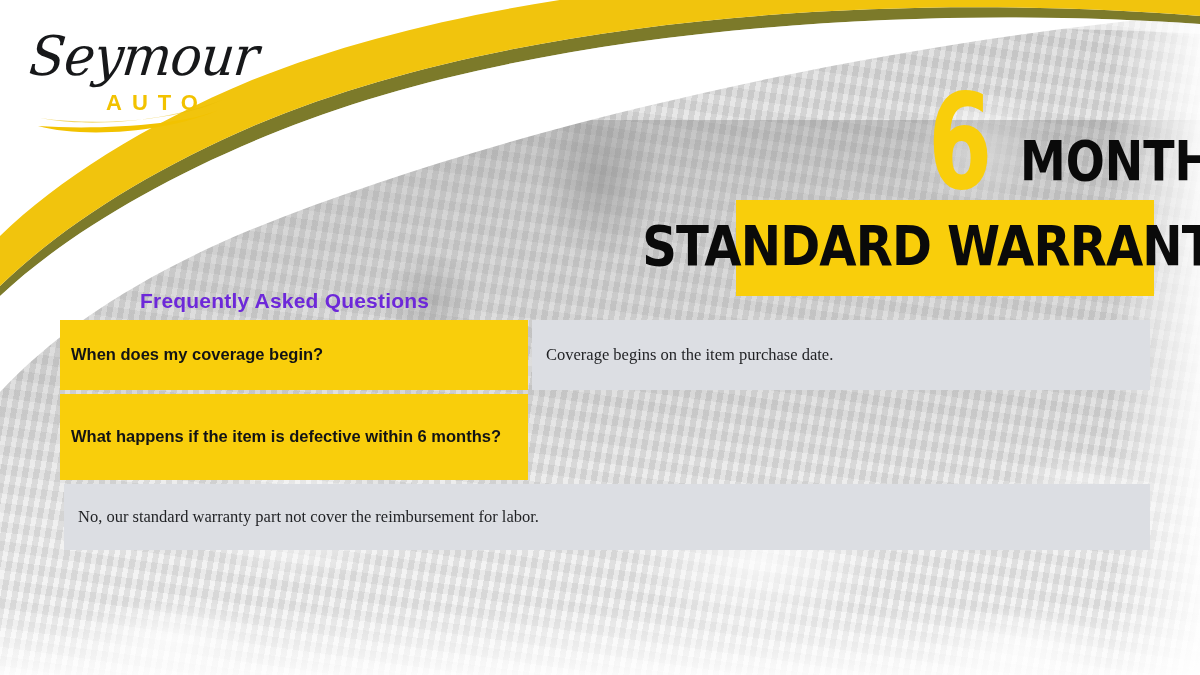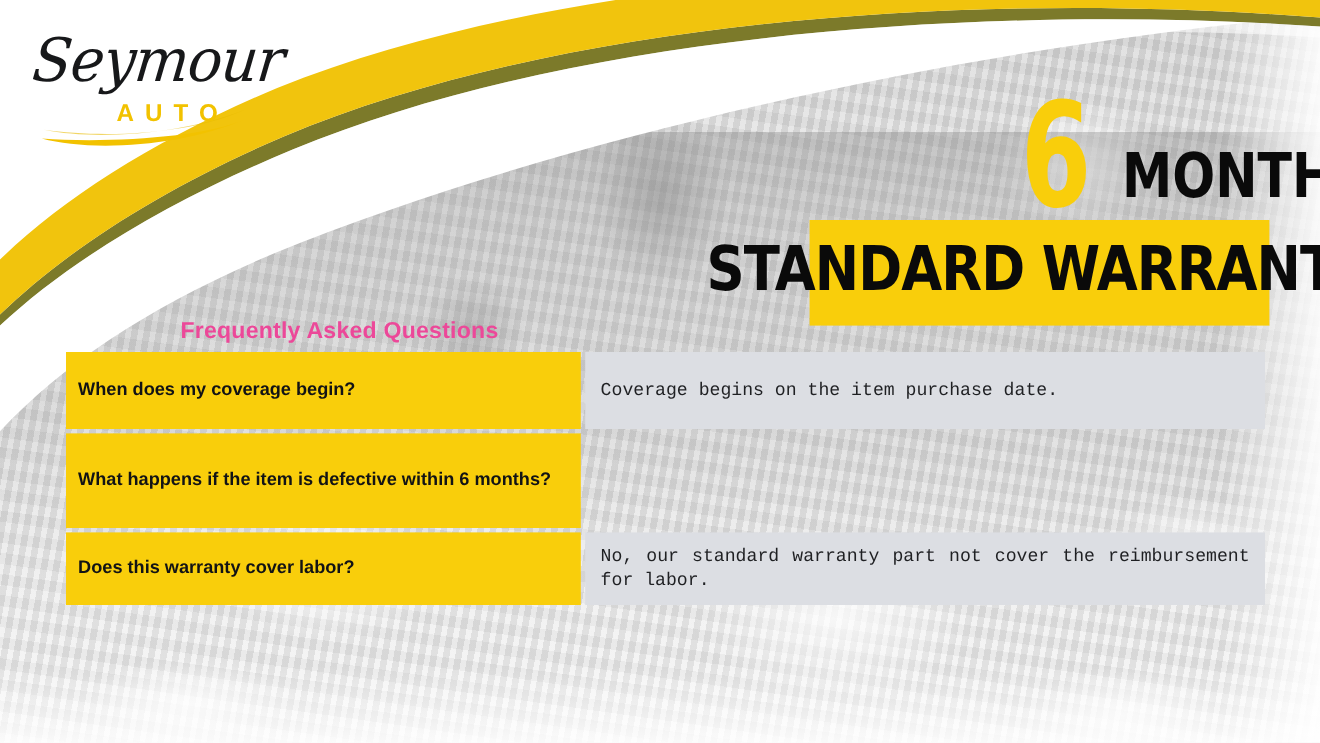--- a/index.html
+++ b/index.html
@@ -163,23 +163,22 @@
   }
 
   
   .faq-heading {
     position: absolute;
     left: 140px;
     top: 289px;
     font-family: "Liberation Sans", sans-serif;
     font-weight: 700;
     font-size: 21px;
-    color: #ec4899;
+    color: #6d28d9;
     letter-spacing: .2px;
-    margin-left: 24px;
   }
 
   
   .faq-table {
     position: absolute;
     left: 60px;
     top: 320px;
     width: 1090px;
   }
   .faq-row {
@@ -209,21 +208,21 @@
   .faq-gap { width: 4px; min-width: 4px; background: transparent; }
   .faq-a {
     flex: 1;
     background: #dcdee3;
     padding: 10px 14px 10px 14px;
     display: flex;
     align-items: center;
     box-sizing: border-box;
   }
   .faq-a-text {
-    font-family: Liberation Mono, monospace;
+    font-family: Liberation Serif, serif;
     font-weight: 400;
     font-size: 16.5px;
     line-height: 1.35;
     color: #1f2023;
     text-align: justify;
     text-justify: inter-word;
   }
 
   .row-h1 { height: 70px; }
   .row-h2 { height: 86px; }
@@ -289,23 +288,20 @@
     </div>
 
     <div class="faq-row row-h2">
       <div class="faq-q">
         <span class="faq-q-text">What happens if the item is defective within 6 months?</span>
       </div>
       <div class="faq-gap"></div>
     </div>
 
     <div class="faq-row row-h3">
-      <div class="faq-q">
-        <span class="faq-q-text">Does this warranty cover labor?</span>
-      </div>
       <div class="faq-gap"></div>
       <div class="faq-a">
         <span class="faq-a-text">No, our standard warranty part not cover the reimbursement for labor.</span>
       </div>
     </div>
 
     <div class="faq-row row-h4">
       <div class="faq-gap"></div>
     </div>
 

